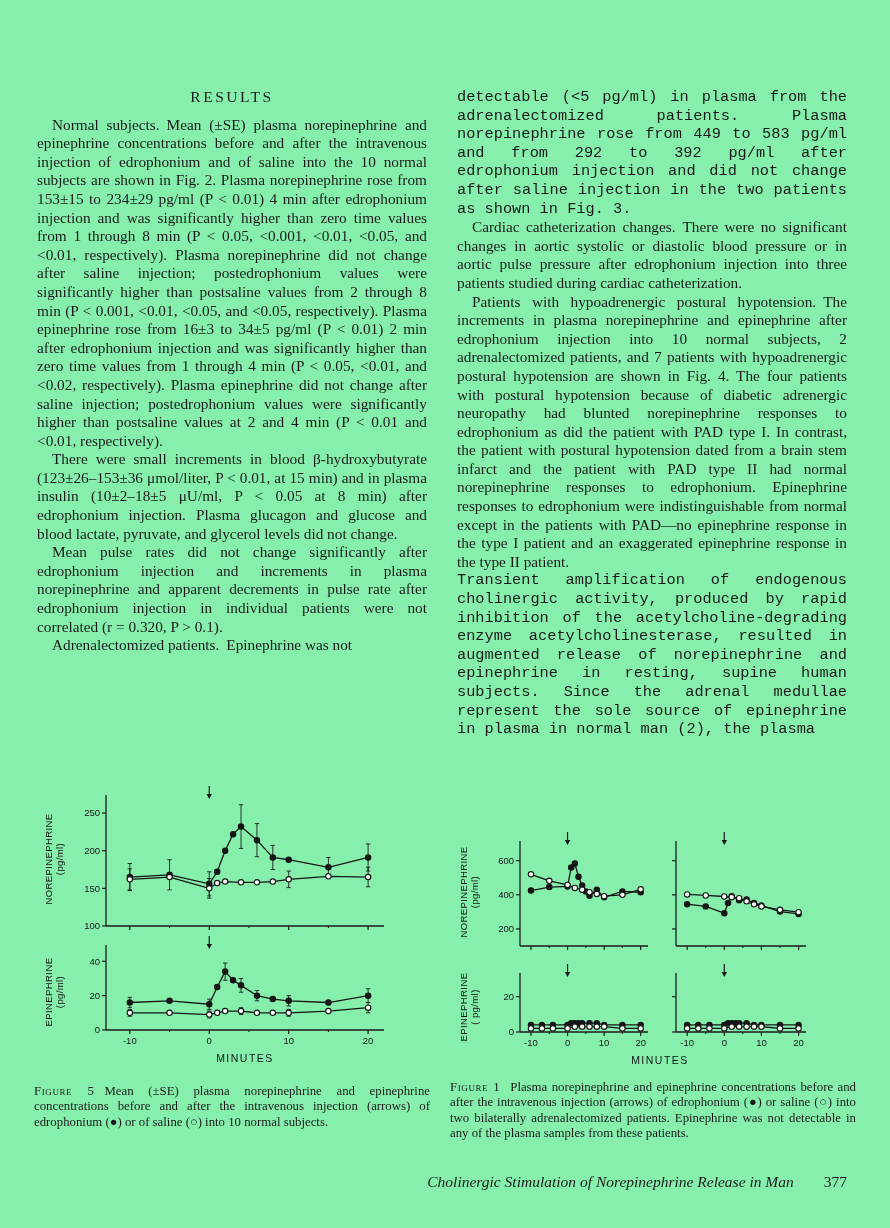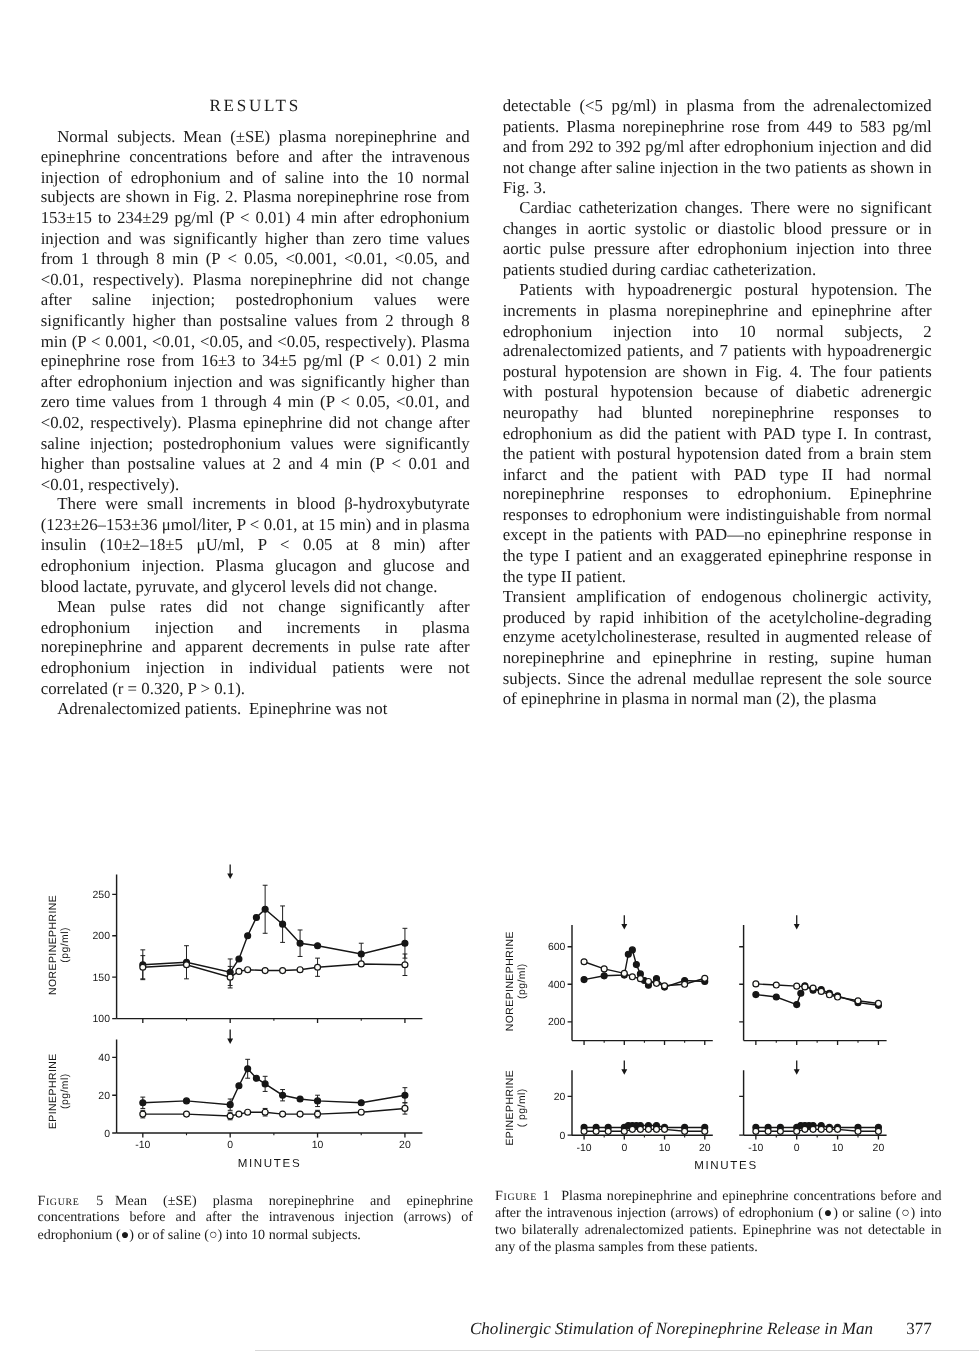--- a/index.html
+++ b/index.html
@@ -1,29 +1,29 @@
 <!DOCTYPE html>
 <html><head>
 <meta charset="utf-8">
 <style>
   html,body{margin:0;padding:0;background:#9a9a9a;}
   .page{
     position:relative;width:890px;height:1228px;margin:0 auto;
-    background:#ffffff;color:#1b1b1b;
+    background:#86efac;color:#1b1b1b;
     font-family:"Liberation Serif", serif;
     overflow:hidden;
   }
   .col{
     position:absolute;top:88px;width:390px;
     font-size:15.3px;line-height:18.6px;text-align:justify;
   }
   .col-left{left:37px;}
   .col-right{left:457px;}
   .col p{margin:0;text-indent:15px;}
-  .col p.noindent{text-indent:0;}
+  .col p.noindent{text-indent:0;font-family:Liberation Mono, monospace;}
   .lead{margin-right:7px;}
   h2.section{
     font-size:15.5px;font-weight:400;letter-spacing:2.5px;
     text-align:center;margin:0 0 9px;text-indent:0;
   }
   h2.section.mid{margin:16px 0 10px;}
   .figure{position:absolute;}
   .fig2{left:34px;top:784px;width:396px;}
   .fig3{left:450px;top:830px;width:406px;}
   .chart-row{display:flex;align-items:flex-start;}
@@ -42,21 +42,21 @@
     text-align:center;margin-top:2px;
   }
   .minutes.f2{margin-left:40px;width:318px;text-indent:24px;}
   .minutes.f3{margin-left:38px;width:334px;text-indent:10px;}
   .caption{
     font-size:12.8px;line-height:15.4px;text-align:justify;
     margin:20px 0 0;color:#1b1b1b;
   }
   .figlabel{font-variant:small-caps;letter-spacing:.6px;margin-right:10px;}
   .footer{
-    position:absolute;left:37px;top:1200px;width:810px;
+    position:absolute;left:37px;top:1173px;width:810px;
     text-align:right;font-size:15.5px;
   }
   .running{font-style:italic;}
   .pagenum{display:inline-block;margin-left:30px;font-style:normal;}
   svg.chart{display:block;}
   .rowgap{height:8px;}
 </style>
 </head>
 <body>
 

